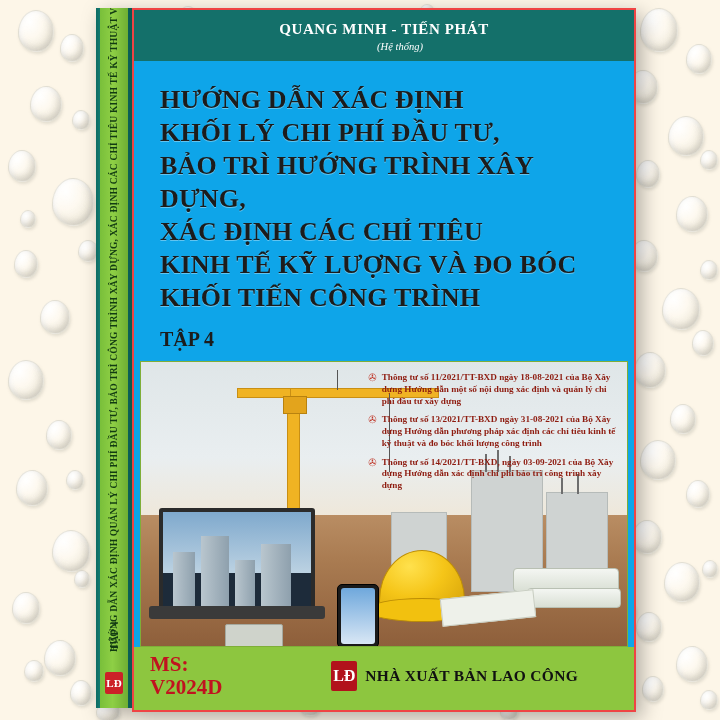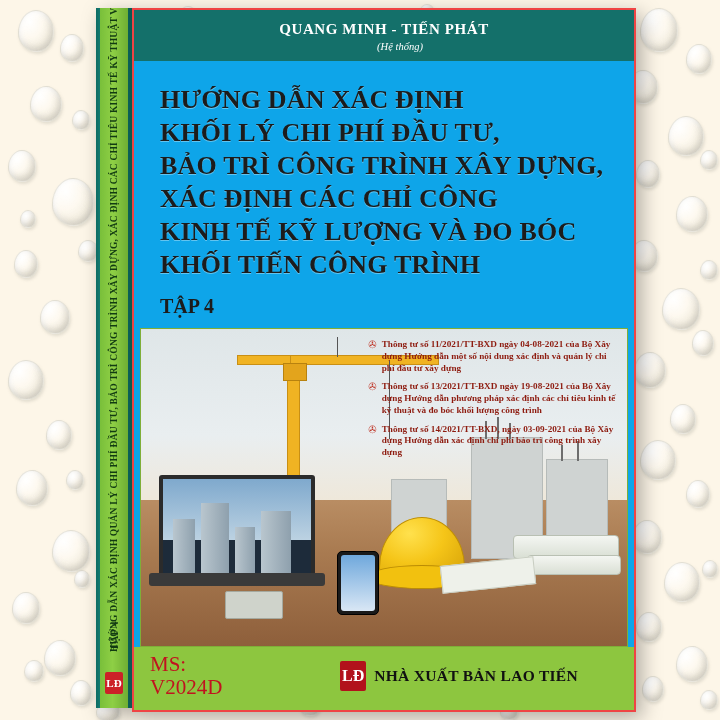--- a/index.html
+++ b/index.html
@@ -113,21 +113,21 @@
   .note{display:flex;gap:5px;margin-bottom:7px;}
   .note .bullet{color:#c0392b;font-size:10px;line-height:1.1;flex:0 0 auto;}
   .note .txt{
     font-family:"Liberation Serif",serif;font-size:9.2px;line-height:1.28;
     color:#8e1c10;font-weight:bold;
   }
   .footer{
     display:flex;align-items:center;justify-content:space-between;
     padding:6px 14px 10px 16px;background:#8dc63f;
   }
-  .ms{font-family:"Liberation Serif",serif;font-weight:normal;color:#c1121f;font-size:21px;line-height:1.12;}
+  .ms{font-family:"Liberation Serif",serif;font-weight:bold;color:#c1121f;font-size:21px;line-height:1.12;}
   .pub{display:flex;align-items:center;gap:8px;margin-right:42px;}
   .pub-logo{
     width:26px;height:30px;background:#b2121b;border-radius:2px;color:#fff;
     display:flex;align-items:center;justify-content:center;
     font-family:"Liberation Serif",serif;font-weight:bold;font-size:16px;
   }
   .pub-name{font-family:"Liberation Serif",serif;font-weight:bold;font-size:15.5px;color:#111;letter-spacing:.3px;}
 </style>
 </head>
 <body>
@@ -197,22 +197,22 @@
   <div class="cover">
 
     <div class="hdr">
       <div class="org">QUANG MINH - TIẾN PHÁT</div>
       <div class="sub">(Hệ thống)</div>
     </div>
 
     <div class="title-wrap">
       <div class="title-line">HƯỚNG DẪN XÁC ĐỊNH</div>
       <div class="title-line">KHỐI LÝ CHI PHÍ ĐẦU TƯ,</div>
-      <div class="title-line">BẢO TRÌ CÔNG TRÌNH XÂY DỰNG,</div>
-      <div class="title-line">XÁC ĐỊNH CÁC CHỈ CÔNG</div>
+      <div class="title-line">BẢO TRÌ HƯỚNG TRÌNH XÂY DỰNG,</div>
+      <div class="title-line">XÁC ĐỊNH CÁC CHỈ TIÊU</div>
       <div class="title-line">KINH TẾ KỸ LƯỢNG VÀ ĐO BÓC</div>
       <div class="title-line">KHỐI TIẾN CÔNG TRÌNH</div>
       <div class="vol">TẬP 4</div>
     </div>
 
     <div class="photo-area">
       <div class="sky"></div>
       <div class="ground"></div>
 
       <div class="bldg" style="left:330px;top:108px;width:70px;height:120px;"></div>
@@ -248,38 +248,38 @@
       <div class="papers" style="left:300px;top:232px;width:92px;height:26px;"></div>
 
       <div class="phone" style="left:196px;top:222px;width:40px;height:62px;">
         <div class="phone-scr"></div>
       </div>
       <div class="calc" style="left:84px;top:262px;width:56px;height:26px;"></div>
 
       <div class="notes">
         <div class="note">
           <span class="bullet">✇</span>
-          <span class="txt">Thông tư số 11/2021/TT-BXD ngày 04-08-2021 của Bộ Xây dựng Hướng dẫn một số nội dung xác định và quản lý chi phí đầu tư xây dựng</span>
+          <span class="txt">Thông tư số 11/2021/TT-BXD ngày 18-08-2021 của Bộ Xây dựng Hướng dẫn một số nội dung xác định và quản lý chi phí đầu tư xây dựng</span>
         </div>
         <div class="note">
           <span class="bullet">✇</span>
-          <span class="txt">Thông tư số 13/2021/TT-BXD ngày 19-08-2021 của Bộ Xây dựng Hướng dẫn phương pháp xác định các chỉ tiêu kinh tế kỹ thuật và đo bóc khối lượng công trình</span>
+          <span class="txt">Thông tư số 13/2021/TT-BXD ngày 31-08-2021 của Bộ Xây dựng Hướng dẫn phương pháp xác định các chỉ tiêu kinh tế kỹ thuật và đo bóc khối lượng công trình</span>
         </div>
         <div class="note">
           <span class="bullet">✇</span>
           <span class="txt">Thông tư số 14/2021/TT-BXD, ngày 03-09-2021 của Bộ Xây dựng Hướng dẫn xác định chi phí bảo trì công trình xây dựng</span>
         </div>
       </div>
     </div>
 
     <div class="footer">
       <div class="ms">
         <div>MS:</div>
         <div>V2024D</div>
       </div>
       <div class="pub">
         <div class="pub-logo">LĐ</div>
-        <div class="pub-name">NHÀ XUẤT BẢN LAO TIẾN</div>
+        <div class="pub-name">NHÀ XUẤT BẢN LAO CÔNG</div>
       </div>
     </div>
 
   </div>
 </div>
 
 </body></html>

